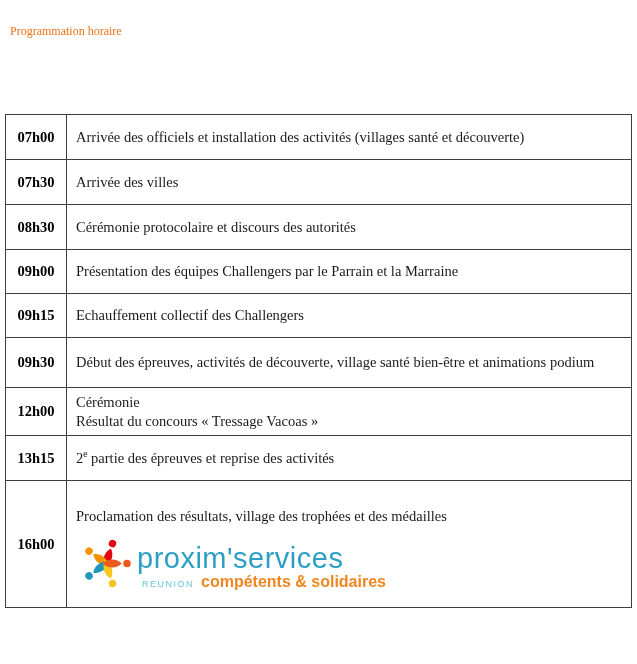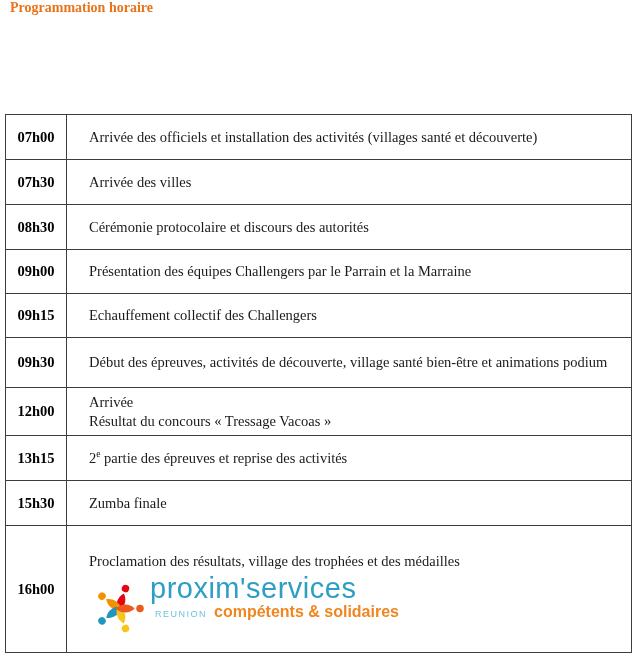--- a/index.html
+++ b/index.html
@@ -5,23 +5,23 @@
   html, body { margin: 0; padding: 0; }
   body {
     width: 637px; height: 664px;
     background: #ffffff;
     position: relative;
     font-family: "Liberation Serif", serif;
     overflow: hidden;
   }
   .page-title {
     position: absolute;
-    left: 10px; top: 0;
-    font-size: 14px;
-    font-weight: bold;
+    left: 10px; top: 24px;
+    font-size: 12px;
+    font-weight: normal;
     margin: 0;
   }
   table.schedule {
     position: absolute;
     left: 5px; top: 114px;
     width: 627px;
     border-collapse: collapse;
     table-layout: fixed;
   }
   table.schedule td {
@@ -32,35 +32,35 @@
     width: 56px;
     text-align: center;
     vertical-align: middle;
     font-weight: bold;
     font-size: 14.5px;
     padding: 0 2px;
   }
   td.desc-cell {
     font-size: 14.5px;
     line-height: 19px;
-    padding: 2px 22px;
+    padding: 2px 9px;
     vertical-align: middle;
     color: #1a1a1a;
   }
   .justified { text-align: justify; }
   .desc-line { display: block; }
   sup.ord {
     font-size: 9.5px;
     vertical-align: super;
     line-height: 0;
   }
   .proclamation { margin: 12px 0 4px 0; }
   .logo {
     display: flex;
-    align-items: flex-start;
+    align-items: flex-end;
     margin-top: 2px;
   }
   .logo-icon { width: 60px; height: 64px; flex: 0 0 auto; }
   .logo-textblock {
     margin-left: 1px;
     font-family: "Liberation Sans", sans-serif;
   }
   .logo-name {
     font-size: 29px;
     line-height: 27px;
@@ -121,33 +121,27 @@
       </tr>
       <tr style="height: 50px;">
         <td class="time-cell">09h30</td>
         <td class="desc-cell">
           <div class="justified">Début des épreuves, activités de découverte, village santé bien-être et animations podium</div>
         </td>
       </tr>
       <tr style="height: 48px;">
         <td class="time-cell">12h00</td>
         <td class="desc-cell">
-          <span class="desc-line">Arrivée</span>
+          <span class="desc-line">Cérémonie</span>
           <span class="desc-line">Résultat du concours « Tressage Vacoas »</span>
         </td>
       </tr>
       <tr style="height: 45px;">
         <td class="time-cell">13h15</td>
         <td class="desc-cell"><span>2</span><sup class="ord">e</sup><span> partie des épreuves et reprise des activités</span></td>
-      </tr>
-      <tr style="height: 45px;">
-        <td class="time-cell">15h30</td>
-        <td class="desc-cell">
-          <div>Zumba finale</div>
-        </td>
       </tr>
       <tr style="height: 127px;">
         <td class="time-cell">16h00</td>
         <td class="desc-cell">
           <div class="proclamation">Proclamation des résultats, village des trophées et des médailles</div>
           <div class="logo">
             <svg viewBox="0 0 80 80" class="logo-icon">
               <g transform="translate(40,42)">
                 <g transform="rotate(18)">
                   <circle cx="0" cy="-28" r="5" fill="#E30613"></circle>

